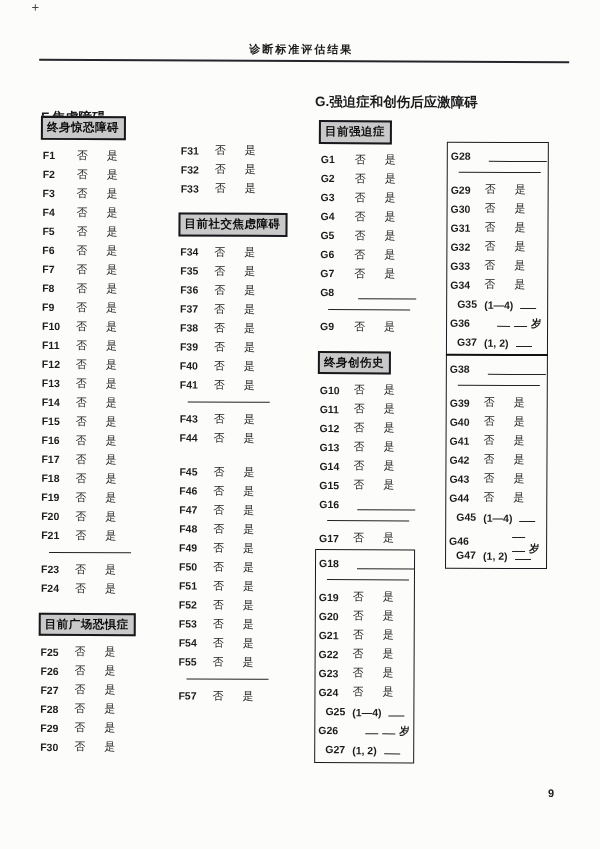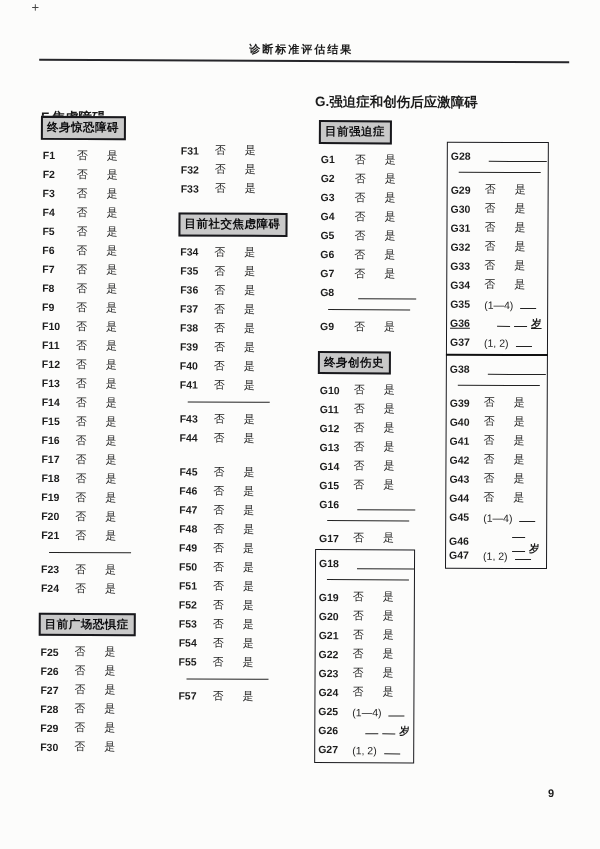--- a/index.html
+++ b/index.html
@@ -32,22 +32,22 @@
   .row .id{font-weight:bold;font-size:10.5px;}
   .row .zh{font-size:11px;color:#222;}
   .row.t-b{grid-template-columns:34px 1fr;}
   .blank{
     display:inline-block;width:58px;height:12px;margin-left:4px;
     border-bottom:1.6px solid #222;grid-column:2/3;justify-self:start;
   }
   .t-l{height:15px;display:flex;align-items:center;}
   .ans-line{display:inline-block;width:82px;height:0;margin-left:8px;border-top:1.6px solid #222;}
   .t-g{height:15px;}
-  .t-r4,.t-r12{grid-template-columns:34px 1fr;}
-  .rangelbl{font-weight:normal;font-size:10.5px;}
+  .t-r4,.t-r12{grid-template-columns:34px 1fr;text-align:center;}
+  .rangelbl{font-weight:bold;font-size:10.5px;}
   .mini-line{display:inline-block;width:16px;height:11px;border-bottom:1.7px solid #222;vertical-align:baseline;}
   .mini-line.sm{width:13px;margin-right:4px;}
   .age-wrap{padding-left:13px;font-weight:bold;font-size:10.5px;}
   .rl-wrap{display:flex;align-items:baseline;}
   .rl-wrap .mini-line{margin-left:7px;}
   .grp-box{
     display:flex;flex-direction:column;border:1.7px solid #1a1a1e;
     padding:3px 2px 4px 3px;margin:2px 0 0 -4px;background:transparent;
   }
   .box-divider{border-top:2.2px solid #111;margin:3px -3px 3px -4px;height:0;}
@@ -542,21 +542,21 @@
             <span class="zh">否</span>
             <span class="zh">是</span>
           </div>
           <div class="row t-r4">
             <span class="id">G35</span>
             <span class="rl-wrap">
               <span class="rangelbl">(1—4)</span>
               <span class="mini-line"></span>
             </span>
           </div>
-          <div class="row t-age" style="grid-template-columns: 34px 1fr; text-decoration: underline;">
+          <div class="row t-age" style="grid-template-columns: 34px 1fr;">
             <span class="id">G36</span>
             <span class="age-wrap"><span class="mini-line sm"></span><span class="mini-line sm"></span><span>岁</span></span>
           </div>
           <div class="row t-r12">
             <span class="id">G37</span>
             <span class="rl-wrap">
               <span class="rangelbl">(1, 2)</span>
               <span class="mini-line"></span>
             </span>
           </div>

